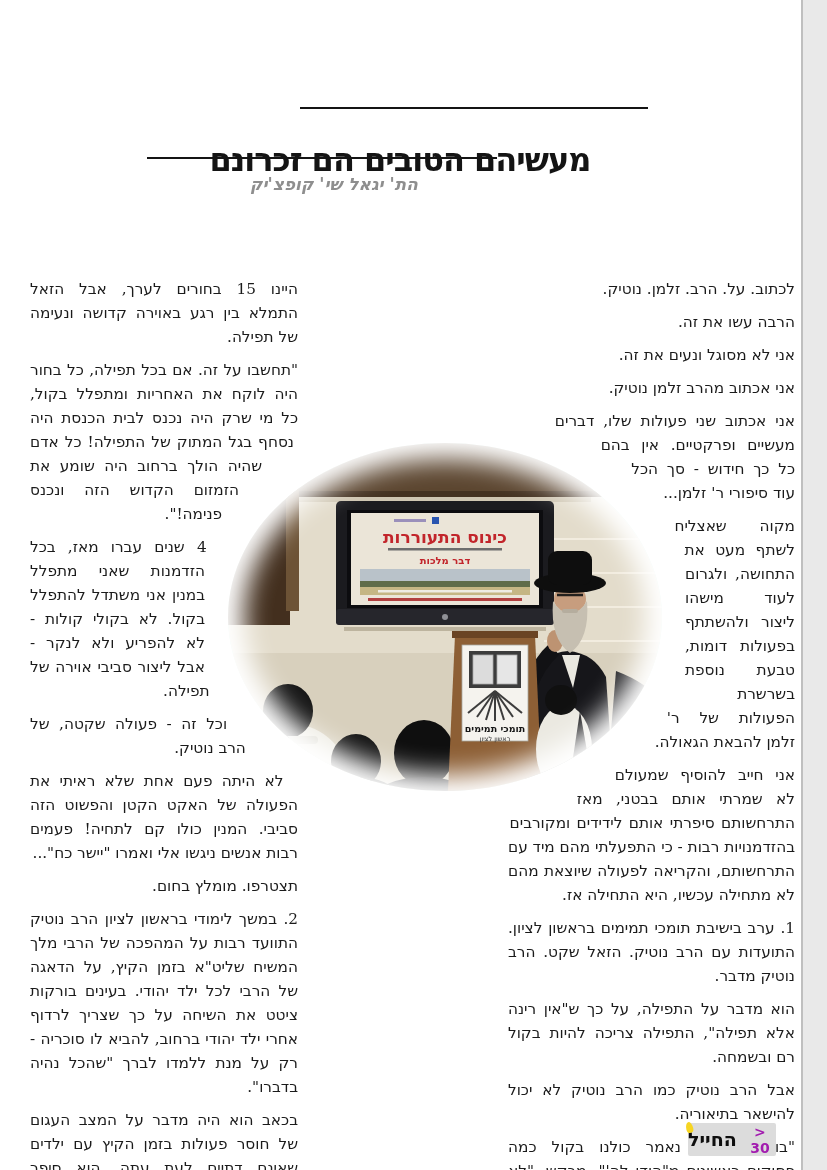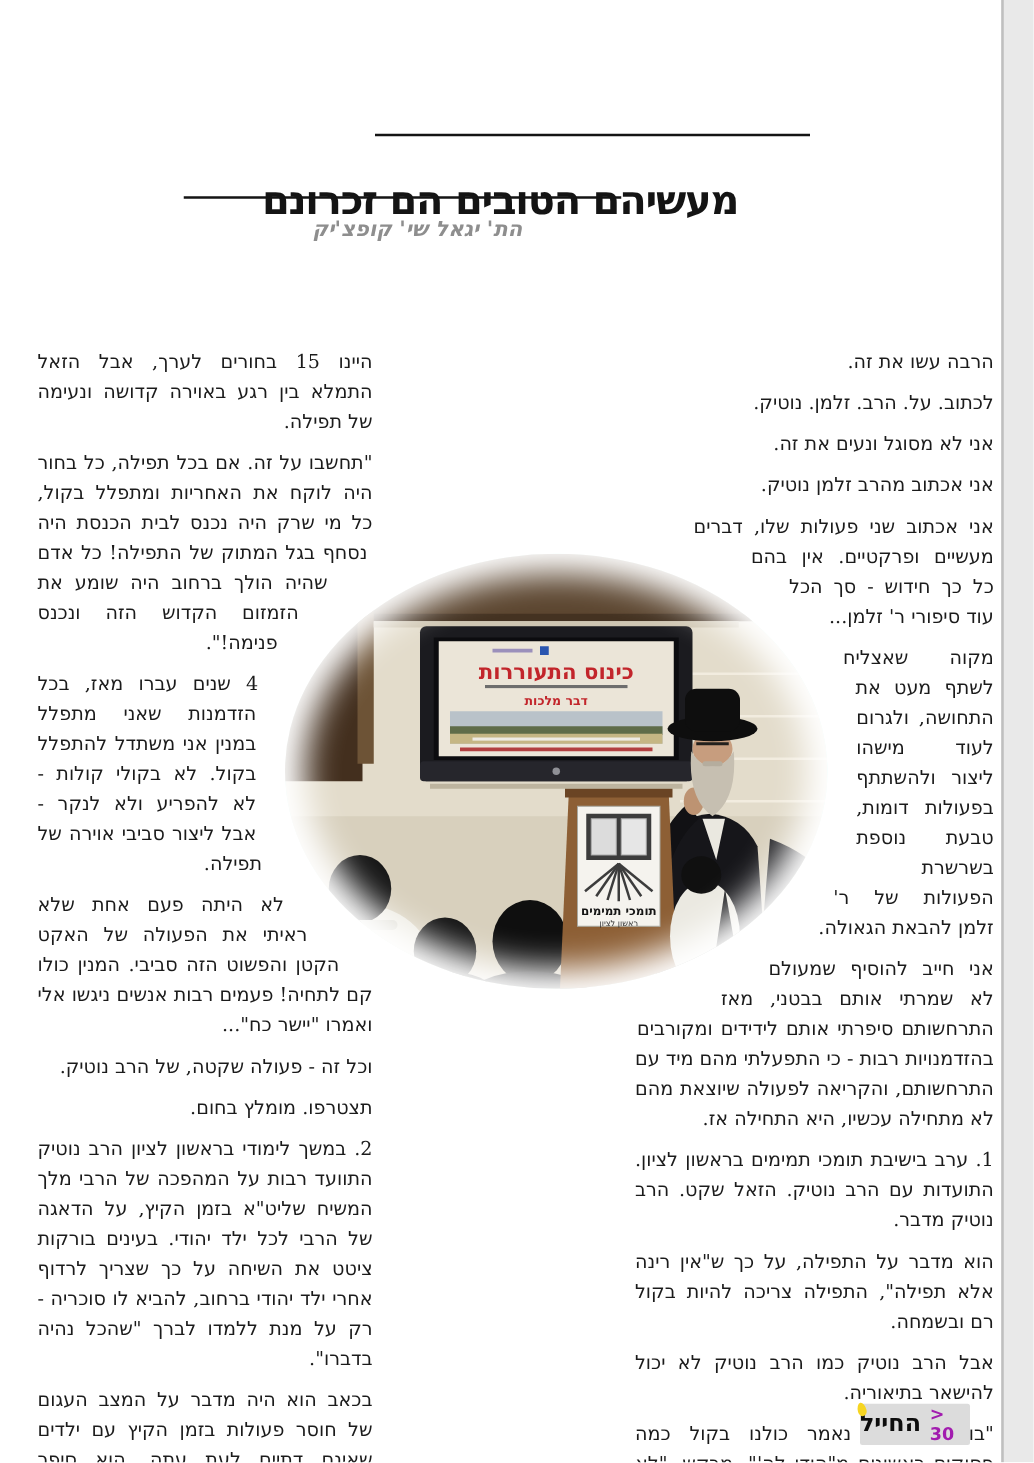--- a/index.html
+++ b/index.html
@@ -41,59 +41,59 @@
   .photo-oval{position:absolute;left:228px;top:443px;width:434px;height:348px;
     border-radius:50%;overflow:hidden;background:#5eead4;}
   .photo-oval svg{display:block;}
   .photo-feather{position:absolute;left:224px;top:439px;width:442px;height:356px;
     border-radius:50%;pointer-events:none;
     box-shadow:inset 0 0 26px 20px #ffffff;}
 
   
   .footer-badge{position:absolute;left:688px;top:1123px;width:88px;height:33px;
     background:#dcdcdc;border-radius:2px;display:flex;align-items:center;
-    justify-content:center;gap:7px;direction:ltr;}
+    justify-content:center;gap:7px;direction:ltr;text-align:center;}
   .logo-word{position:relative;font-family:"DejaVu Sans",sans-serif;
     font-weight:900;font-size:19px;color:#0d0d0d;line-height:1;}
   .flame{position:absolute;left:-2px;top:-8px;width:7px;height:11px;background:#f6d522;
     border-radius:50% 50% 50% 50% / 62% 62% 38% 38%;transform:rotate(-14deg);}
   .page-marker{font-family:"DejaVu Sans",sans-serif;font-size:14px;font-weight:bold;color:#a21caf;}
 </style>
 </head>
 <body>
 
 <div class="page">
 
   <div class="rule rule-top"></div>
   <h1 class="page-title">מעשיהם הטובים הם זכרונם</h1>
   <div class="rule rule-bottom"></div>
   <div class="author-line">הת' יגאל שי' קופצ'יק</div>
 
   <div class="col col-right">
     <div class="oval-spacer-r"></div>
+    <p>לכתוב. על. הרב. זלמן. נוטיק.</p>
     <p>הרבה עשו את זה.</p>
-    <p>לכתוב. על. הרב. זלמן. נוטיק.</p>
     <p>אני לא מסוגל ונעים את זה.</p>
     <p>אני אכתוב מהרב זלמן נוטיק.</p>
     <p>אני אכתוב שני פעולות שלו, דברים מעשיים ופרקטיים. אין בהם כל כך חידוש - סך הכל עוד סיפורי ר' זלמן...</p>
     <p>מקוה שאצליח לשתף מעט את התחושה, ולגרום לעוד מישהו ליצור ולהשתתף בפעולות דומות, טבעת נוספת בשרשרת הפעולות של ר' זלמן להבאת הגאולה.</p>
     <p>אני חייב להוסיף שמעולם לא שמרתי אותם בבטני, מאז התרחשותם סיפרתי אותם לידידים ומקורבים בהזדמנויות רבות - כי התפעלתי מהם מיד עם התרחשותם, והקריאה לפעולה שיוצאת מהם לא מתחילה עכשיו, היא התחילה אז.</p>
     <p>1. ערב בישיבת תומכי תמימים בראשון לציון. התועדות עם הרב נוטיק. הזאל שקט. הרב נוטיק מדבר.</p>
     <p>הוא מדבר על התפילה, על כך ש"אין רינה אלא תפילה", התפילה צריכה להיות בקול רם ובשמחה.</p>
     <p>אבל הרב נוטיק כמו הרב נוטיק לא יכול להישאר בתיאוריה.</p>
     <p>"בואו בבקשה נאמר כולנו בקול כמה פסוקים ראשונים מ"הודו לה'", מבקש, "לא בקולי קולות, אבל בקול שקט ונעים".</p>
   </div>
 
   <div class="col col-left">
     <div class="oval-spacer-l"></div>
     <p>היינו 15 בחורים לערך, אבל הזאל התמלא בין רגע באוירה קדושה ונעימה של תפילה.</p>
     <p>"תחשבו על זה. אם בכל תפילה, כל בחור היה לוקח את האחריות ומתפלל בקול, כל מי שרק היה נכנס לבית הכנסת היה נסחף בגל המתוק של התפילה! כל אדם שהיה הולך ברחוב היה שומע את הזמזום הקדוש הזה ונכנס פנימה!".</p>
     <p>4 שנים עברו מאז, בכל הזדמנות שאני מתפלל במנין אני משתדל להתפלל בקול. לא בקולי קולות - לא להפריע ולא לנקר - אבל ליצור סביבי אוירה של תפילה.</p>
+    <p>וכל זה - פעולה שקטה, של הרב נוטיק.</p>
     <p>לא היתה פעם אחת שלא ראיתי את הפעולה של האקט הקטן והפשוט הזה סביבי. המנין כולו קם לתחיה! פעמים רבות אנשים ניגשו אלי ואמרו "יישר כח"...</p>
-    <p>וכל זה - פעולה שקטה, של הרב נוטיק.</p>
     <p>תצטרפו. מומלץ בחום.</p>
     <p>2. במשך לימודי בראשון לציון הרב נוטיק התוועד רבות על המהפכה של הרבי מלך המשיח שליט"א בזמן הקיץ, על הדאגה של הרבי לכל ילד יהודי. בעינים בורקות ציטט את השיחה על כך שצריך לרדוף אחרי ילד יהודי ברחוב, להביא לו סוכריה - רק על מנת ללמדו לברך "שהכל נהיה בדברו".</p>
     <p>בכאב הוא היה מדבר על המצב העגום של חוסר פעולות בזמן הקיץ עם ילדים שאינם דתיים לעת עתה. הוא סיפר בגעגועים על תקופת לימודיו בקרית</p>
   </div>
 
   <div class="photo-oval">
     <svg width="434" height="348" viewBox="0 0 434 348" xmlns="http://www.w3.org/2000/svg">
 
       <rect width="434" height="348" fill="#e3dccb"></rect>
       <rect y="210" width="434" height="138" fill="#d8d0bd"></rect>

